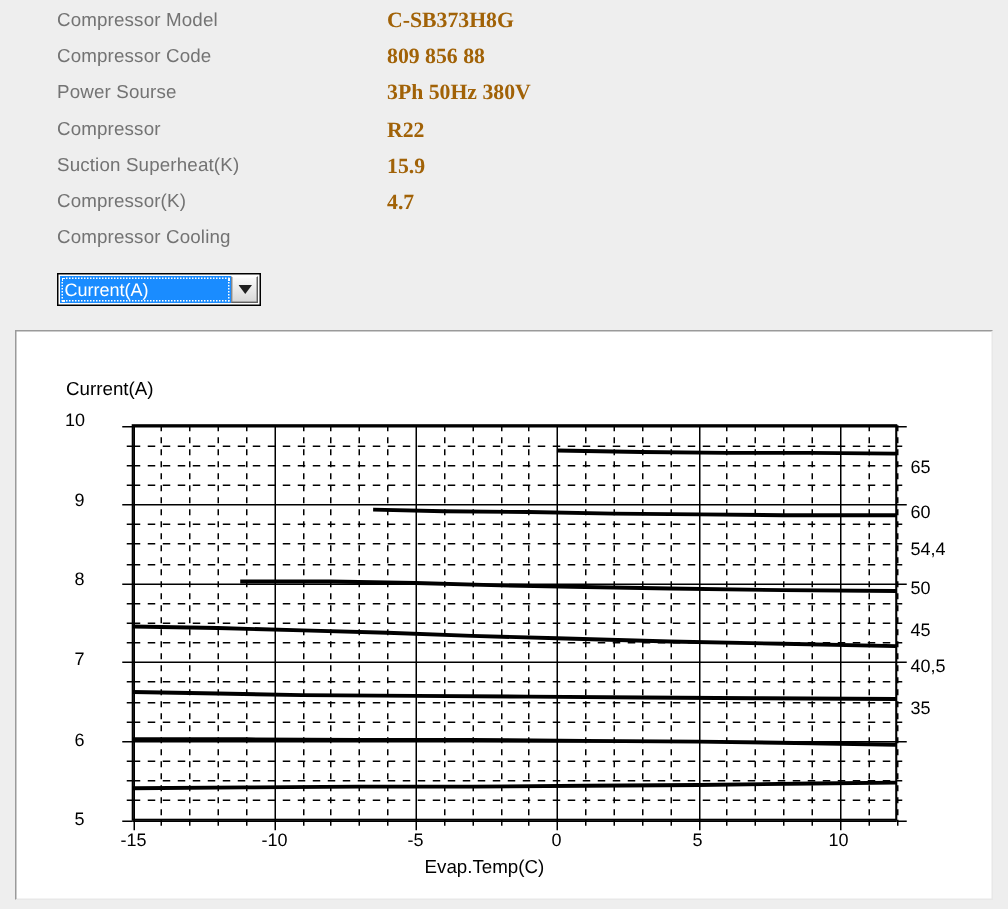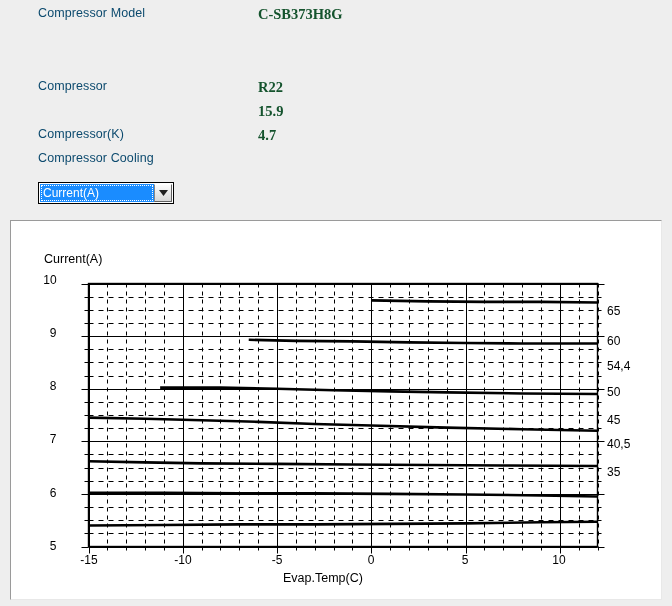--- a/index.html
+++ b/index.html
@@ -27,32 +27,32 @@
     position: absolute;
     left: 0;
     width: 672px;
     height: 24px;
   }
   .spec-label {
     position: absolute;
     left: 38px;
     top: 0;
     font-size: 12.5px;
-    color: #0c4a6e;
+    color: #737373;
     white-space: nowrap;
     letter-spacing: 0.1px;
   }
   .spec-value {
     position: absolute;
     left: 258px;
     top: 0;
     font-family: "Liberation Serif", serif;
     font-weight: bold;
     font-size: 14.5px;
-    color: #14532d;
+    color: #a16207;
     white-space: nowrap;
   }
 
   
   #chart-select {
     position: absolute;
     left: 38px;
     top: 182px;
     width: 136px;
     height: 22px;
@@ -133,25 +133,34 @@
   }
 </style>
 </head>
 <body>
 
 <div id="spec-table">
   <div class="spec-row" style="top:6px">
     <span class="spec-label">Compressor  Model</span>
     <span class="spec-value">C-SB373H8G</span>
   </div>
+  <div class="spec-row" style="top:30px">
+    <span class="spec-label">Compressor Code</span>
+    <span class="spec-value">809 856 88</span>
+  </div>
+  <div class="spec-row" style="top:54px">
+    <span class="spec-label">Power Sourse</span>
+    <span class="spec-value">3Ph  50Hz  380V</span>
+  </div>
   <div class="spec-row" style="top:79px">
     <span class="spec-label">Compressor</span>
     <span class="spec-value">R22</span>
   </div>
   <div class="spec-row" style="top:103px">
+    <span class="spec-label">Suction Superheat(K)</span>
     <span class="spec-value">15.9</span>
   </div>
   <div class="spec-row" style="top:127px">
     <span class="spec-label">Compressor(K)</span>
     <span class="spec-value">4.7</span>
   </div>
   <div class="spec-row" style="top:151px">
     <span class="spec-label">Compressor Cooling</span>
   </div>
 </div>

